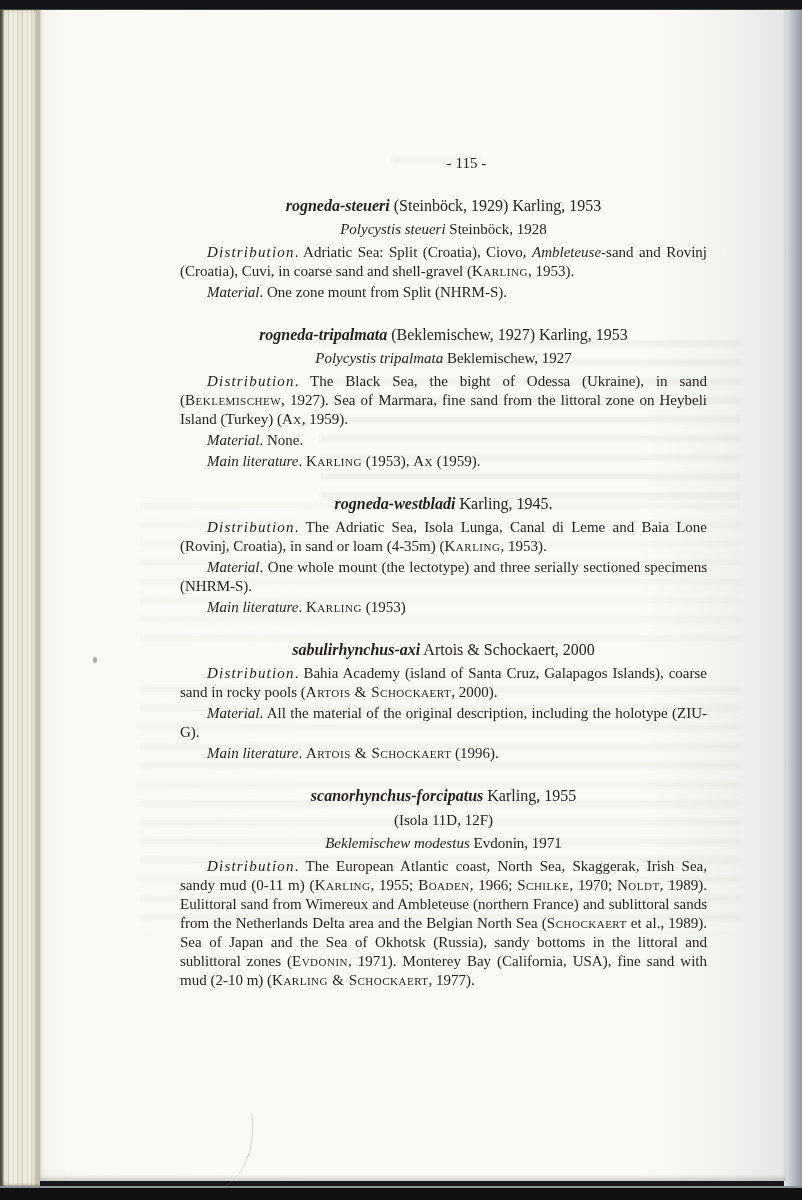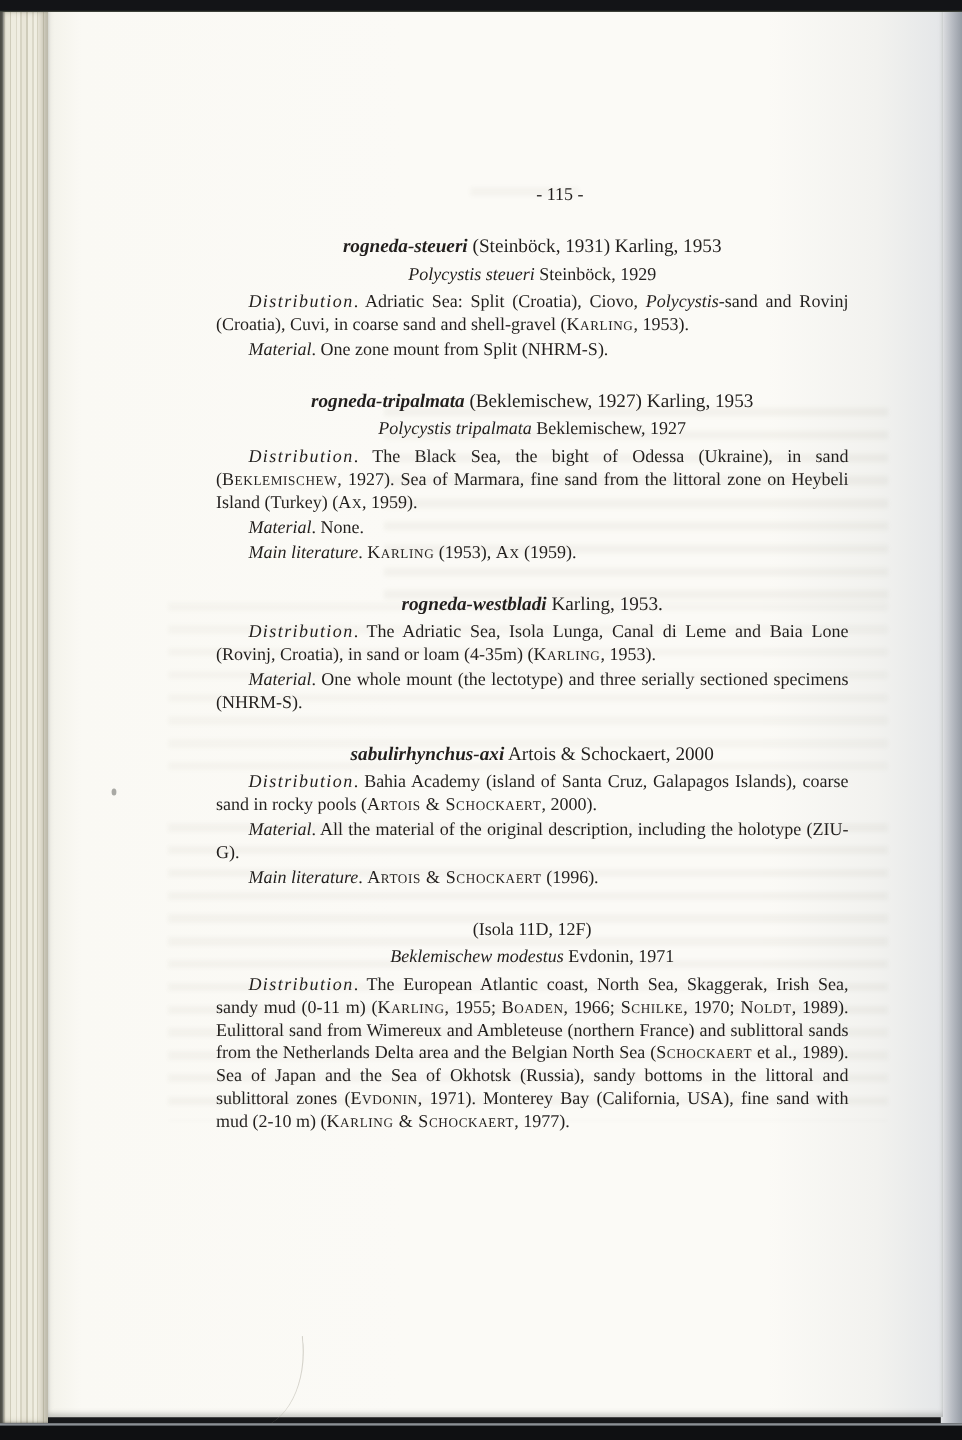--- a/index.html
+++ b/index.html
@@ -89,48 +89,50 @@
     <div class="ghost g2"></div>
     <div class="ghost g3"></div>
     <div class="ghost g4"></div>
     <div class="speck"></div>
     <div class="crease"></div>
 
     <div class="text-area">
       <div class="pageno">- 115 -</div>
 
       <div class="entry">
-        <div class="heading"><span class="seg-bi">rogneda-steueri</span><span class="seg-n"> (Steinböck, 1931) Karling, 1953</span></div>
-        <div class="synonym"><span class="seg-i">Polycystis steueri</span><span class="seg-n"> Steinböck, 1929</span></div>
-        <p class="para"><span class="seg-isp">Distribution</span><span class="seg-n">. Adriatic Sea: Split (Croatia), Ciovo, </span><span class="seg-i">Polycystis</span><span class="seg-n">-sand and Rovinj (Croatia), Cuvi, in coarse sand and shell-gravel (</span><span class="seg-sc">Karling</span><span class="seg-n">, 1953).</span></p>
+        <div class="heading"><span class="seg-bi">rogneda-steueri</span><span class="seg-n"> (Steinböck, 1929) Karling, 1953</span></div>
+        <div class="synonym"><span class="seg-i">Polycystis steueri</span><span class="seg-n"> Steinböck, 1928</span></div>
+        <p class="para"><span class="seg-isp">Distribution</span><span class="seg-n">. Adriatic Sea: Split (Croatia), Ciovo, </span><span class="seg-i">Ambleteuse</span><span class="seg-n">-sand and Rovinj (Croatia), Cuvi, in coarse sand and shell-gravel (</span><span class="seg-sc">Karling</span><span class="seg-n">, 1953).</span></p>
         <p class="para"><span class="seg-i">Material</span><span class="seg-n">. One zone mount from Split (NHRM-S).</span></p>
       </div>
 
       <div class="entry">
         <div class="heading"><span class="seg-bi">rogneda-tripalmata</span><span class="seg-n"> (Beklemischew, 1927) Karling, 1953</span></div>
         <div class="synonym"><span class="seg-i">Polycystis tripalmata</span><span class="seg-n"> Beklemischew, 1927</span></div>
         <p class="para"><span class="seg-isp">Distribution</span><span class="seg-n">. The Black Sea, the bight of Odessa (Ukraine), in sand (</span><span class="seg-sc">Beklemischew</span><span class="seg-n">, 1927). Sea of Marmara, fine sand from the littoral zone on Heybeli Island (Turkey) (</span><span class="seg-sc">Ax</span><span class="seg-n">, 1959).</span></p>
         <p class="para"><span class="seg-i">Material</span><span class="seg-n">. None.</span></p>
         <p class="para"><span class="seg-i">Main literature</span><span class="seg-n">. </span><span class="seg-sc">Karling</span><span class="seg-n"> (1953), </span><span class="seg-sc">Ax</span><span class="seg-n"> (1959).</span></p>
       </div>
 
       <div class="entry">
-        <div class="heading"><span class="seg-bi">rogneda-westbladi</span><span class="seg-n"> Karling, 1953.</span></div>
+        <div class="heading"><span class="seg-bi">rogneda-westbladi</span><span class="seg-n"> Karling, 1945.</span></div>
         <p class="para"><span class="seg-isp">Distribution</span><span class="seg-n">. The Adriatic Sea, Isola Lunga, Canal di Leme and Baia Lone (Rovinj, Croatia), in sand or loam (4-35m) (</span><span class="seg-sc">Karling</span><span class="seg-n">, 1953).</span></p>
         <p class="para"><span class="seg-i">Material</span><span class="seg-n">. One whole mount (the lectotype) and three serially sectioned specimens (NHRM-S).</span></p>
+        <p class="para"><span class="seg-i">Main literature</span><span class="seg-n">. </span><span class="seg-sc">Karling</span><span class="seg-n"> (1953)</span></p>
       </div>
 
       <div class="entry">
         <div class="heading"><span class="seg-bi">sabulirhynchus-axi</span><span class="seg-n"> Artois &amp; Schockaert, 2000</span></div>
         <p class="para"><span class="seg-isp">Distribution</span><span class="seg-n">. Bahia Academy (island of Santa Cruz, Galapagos Islands), coarse sand in rocky pools (</span><span class="seg-sc">Artois &amp; Schockaert</span><span class="seg-n">, 2000).</span></p>
         <p class="para"><span class="seg-i">Material</span><span class="seg-n">. All the material of the original description, including the holotype (ZIU-G).</span></p>
         <p class="para"><span class="seg-i">Main literature</span><span class="seg-n">. </span><span class="seg-sc">Artois &amp; Schockaert</span><span class="seg-n"> (1996).</span></p>
       </div>
 
       <div class="entry">
+        <div class="heading"><span class="seg-bi">scanorhynchus-forcipatus</span><span class="seg-n"> Karling, 1955</span></div>
         <div class="figs">(Isola 11D, 12F)</div>
         <div class="synonym"><span class="seg-i">Beklemischew modestus</span><span class="seg-n"> Evdonin, 1971</span></div>
         <p class="para"><span class="seg-isp">Distribution</span><span class="seg-n">. The European Atlantic coast, North Sea, Skaggerak, Irish Sea, sandy mud (0-11 m) (</span><span class="seg-sc">Karling</span><span class="seg-n">, 1955; </span><span class="seg-sc">Boaden</span><span class="seg-n">, 1966; </span><span class="seg-sc">Schilke</span><span class="seg-n">, 1970; </span><span class="seg-sc">Noldt</span><span class="seg-n">, 1989). Eulittoral sand from Wimereux and Ambleteuse (northern France) and sublittoral sands from the Netherlands Delta area and the Belgian North Sea (</span><span class="seg-sc">Schockaert</span><span class="seg-n"> et al., 1989). Sea of Japan and the Sea of Okhotsk (Russia), sandy bottoms in the littoral and sublittoral zones (</span><span class="seg-sc">Evdonin</span><span class="seg-n">, 1971). Monterey Bay (California, USA), fine sand with mud (2-10 m) (</span><span class="seg-sc">Karling &amp; Schockaert</span><span class="seg-n">, 1977).</span></p>
       </div>
     </div>
   </div>
 
   <div class="bar-top"></div>
   <div class="bar-bottom"></div>
 </div>

